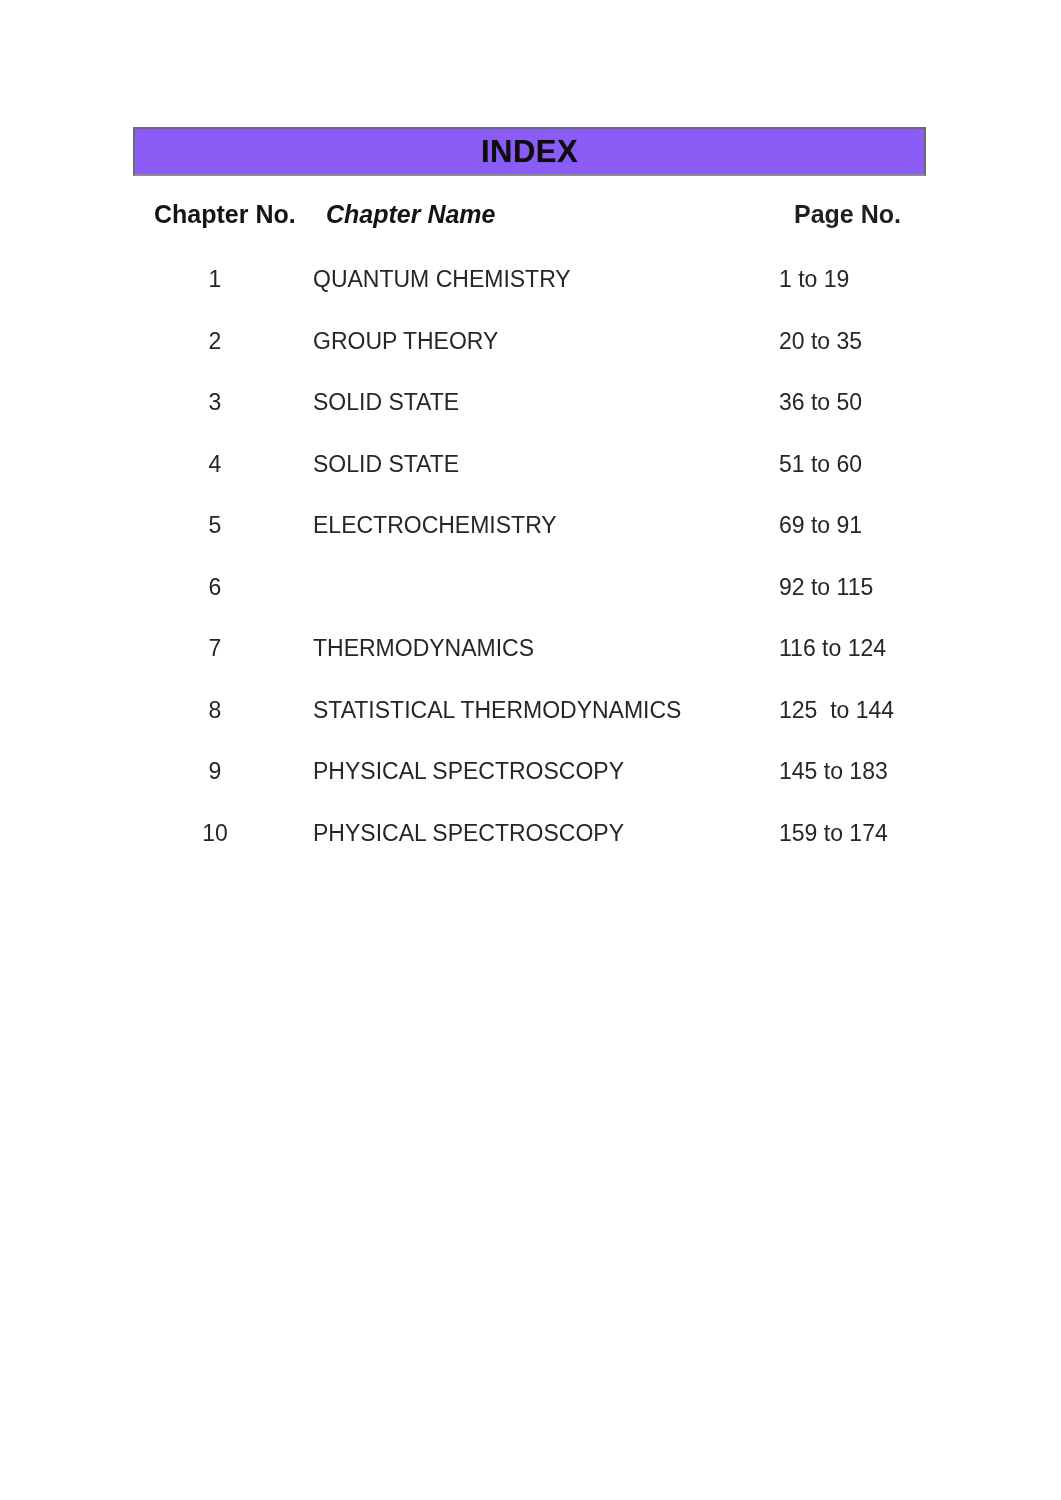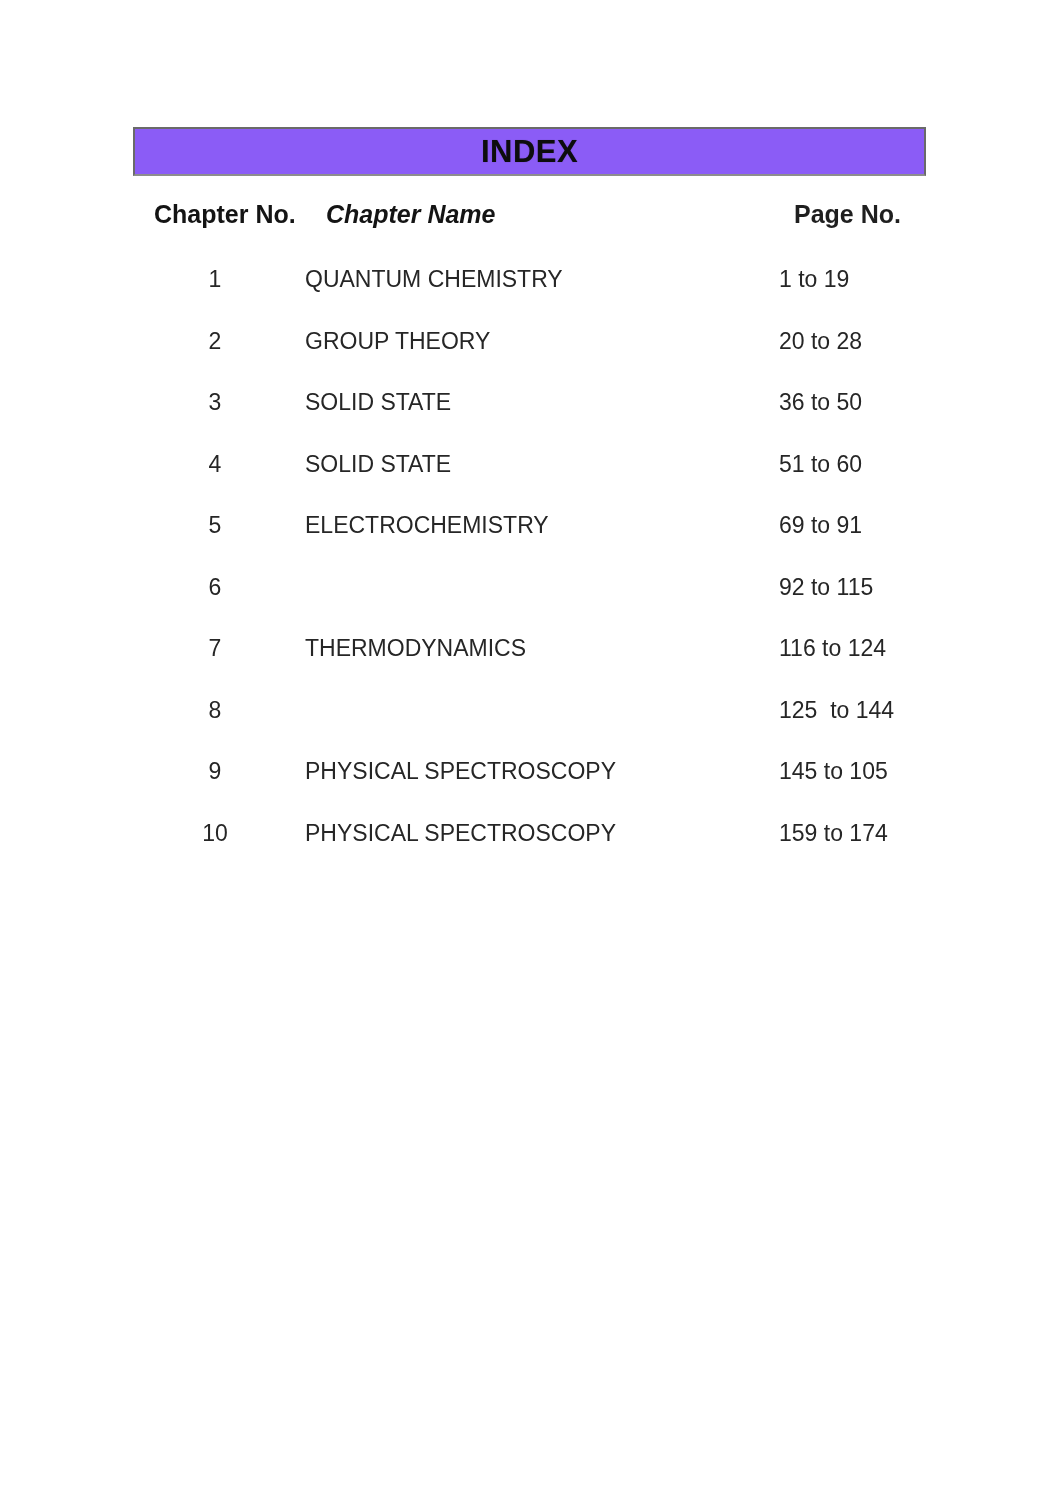--- a/index.html
+++ b/index.html
@@ -59,21 +59,21 @@
     line-height: 61.5px;
     font-size: 23px;
     color: #262626;
   }
   .cell { position: absolute; top: 0; height: 100%; white-space: pre; }
   .cell.no {
     left: 141px;
     width: 148px;
     text-align: center;
   }
-  .cell.name { left: 305px; }
+  .cell.name { left: 313px; }
   .cell.pages { left: 779px; text-align: right; }
 </style>
 </head>
 <body>
 
 <div class="page">
 
   <div class="index-bar">
     <span class="index-title">INDEX</span>
   </div>
@@ -86,21 +86,21 @@
 
   <div class="rows">
     <div class="row">
       <span class="cell no">1</span>
       <span class="cell name">QUANTUM CHEMISTRY</span>
       <span class="cell pages">1 to 19</span>
     </div>
     <div class="row">
       <span class="cell no">2</span>
       <span class="cell name">GROUP THEORY</span>
-      <span class="cell pages">20 to 28</span>
+      <span class="cell pages">20 to 35</span>
     </div>
     <div class="row">
       <span class="cell no">3</span>
       <span class="cell name">SOLID STATE</span>
       <span class="cell pages">36 to 50</span>
     </div>
     <div class="row">
       <span class="cell no">4</span>
       <span class="cell name">SOLID STATE</span>
       <span class="cell pages">51 to 60</span>
@@ -114,26 +114,27 @@
       <span class="cell no">6</span>
       <span class="cell pages">92 to 115</span>
     </div>
     <div class="row">
       <span class="cell no">7</span>
       <span class="cell name">THERMODYNAMICS</span>
       <span class="cell pages">116 to 124</span>
     </div>
     <div class="row">
       <span class="cell no">8</span>
+      <span class="cell name">STATISTICAL THERMODYNAMICS</span>
       <span class="cell pages">125  to 144</span>
     </div>
     <div class="row">
       <span class="cell no">9</span>
       <span class="cell name">PHYSICAL SPECTROSCOPY</span>
-      <span class="cell pages">145 to 105</span>
+      <span class="cell pages">145 to 183</span>
     </div>
     <div class="row">
       <span class="cell no">10</span>
       <span class="cell name">PHYSICAL SPECTROSCOPY</span>
       <span class="cell pages">159 to 174</span>
     </div>
   </div>
 
 </div>
 

